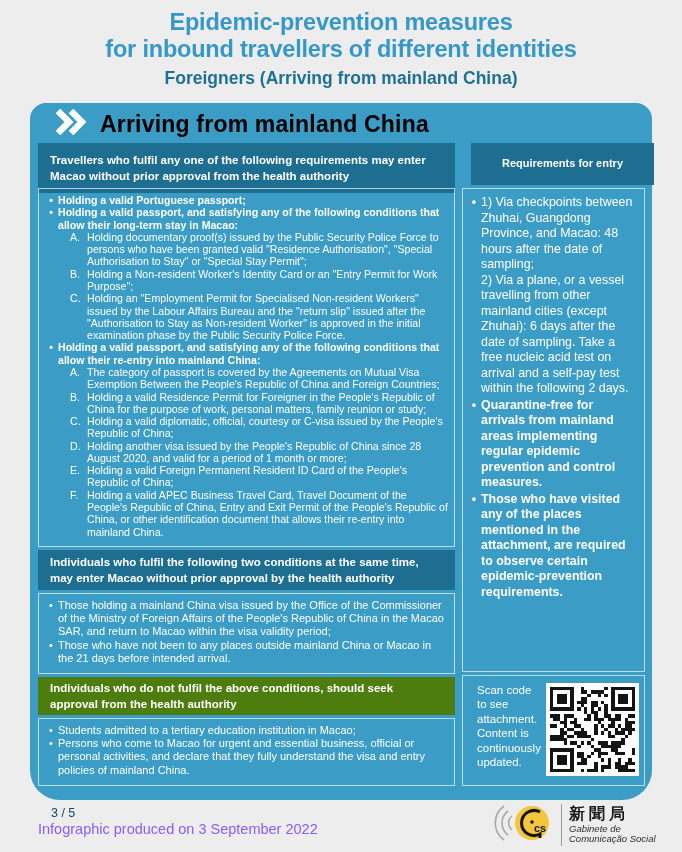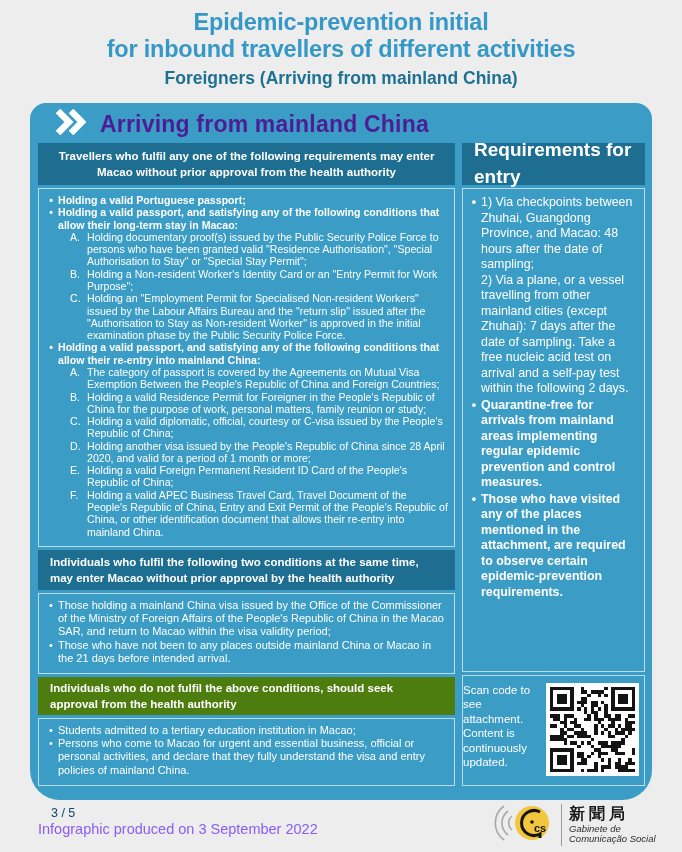--- a/index.html
+++ b/index.html
@@ -23,85 +23,85 @@
   }
   
   .card {
     position:absolute; left:30px; top:103px; width:622px; height:697px;
     background:#3b9dc6; border-radius:16px 16px 30px 30px;
   }
   .banner {
     position:absolute; top:0; left:0; width:100%; height:42px;
     display:flex; align-items:center; padding-left:24px; gap:14px;
   }
-  .banner-title { color:#4c1d95; font-weight:bold; font-size:23px; letter-spacing:0.2px; }
+  .banner-title { color:#000000; font-weight:bold; font-size:23px; letter-spacing:0.2px; }
   
   .sec-header {
     position:absolute; background:#1e6e92; color:#fff; font-weight:bold;
     font-size:11.5px; line-height:1.4; padding:5px 12px;
     display:flex; align-items:center;
   }
   .sec-header.olive { background:#4d7c0f; }
-  .sec-header.centered { justify-content:center; font-size:19px; }
+  .sec-header.centered { justify-content:center; font-size:11px;margin-left:9px; }
   
   .panel {
     position:absolute; border:1px solid rgba(255,255,255,0.65);
     color:#fff; overflow:hidden;
   }
   .left-col   { left:8px;  width:417px; }
   .right-col  { left:432px; width:183px; }
   .panel.leftp  { font-size:10.6px; line-height:1.16; padding:5px 6px 2px 5px; }
   .panel.rightp { font-size:12.4px; line-height:1.25; padding:6px 5px 2px 4px; }
   .li { display:flex; }
   .li .dot { flex:none; width:14px; text-align:center; }
   .li.b { font-weight:bold; }
   .sub { display:flex; padding-left:26px; font-weight:normal; }
   .sub .lbl { flex:none; width:17px; }
   .norm { font-weight:normal; }
   .rightp .li { margin-bottom:1px; }
   
   .qr-panel {
     position:absolute; border:1px solid rgba(255,255,255,0.65);
-    display:flex; padding:7px 5px 5px 0; gap:5px; color:#fff; overflow:hidden;
+    display:flex; padding:7px 5px 5px 14px; gap:5px; color:#fff; overflow:hidden;
   }
   .qr-note { width:80px; font-size:11.5px; line-height:1.25; }
   .qr-box { width:93px; height:93px; background:#fff; padding:4px; flex:none; }
   .qr-box svg { width:100%; height:100%; display:block; }
   
   .page-num { position:absolute; left:51px; top:806px; font-size:12.5px; color:#0c4a6e; }
   .produced { position:absolute; left:38px; top:821px; font-size:14.5px; color:#8b5cf6; }
   .logo { position:absolute; left:490px; top:799px; width:188px; height:52px;
           display:flex; align-items:center; gap:7px; }
   .logo-sep { width:1px; height:42px; background:#9a9a9a; flex:none; }
   .logo-text { display:flex; flex-direction:column; line-height:1.05; }
   .logo-cn { font-size:16px; font-weight:bold; color:#1b1b1b; letter-spacing:4px; margin-bottom:2px; }
   .logo-pt { font-size:9.5px; font-style:italic; color:#2d2d2d; }
 </style>
 </head>
 <body>
 
 <div class="page-title">
-  <div>Epidemic-prevention initial</div>
-  <div>for inbound travellers of different activities</div>
+  <div>Epidemic-prevention measures</div>
+  <div>for inbound travellers of different identities</div>
 </div>
 <div class="page-subtitle">Foreigners (Arriving from mainland China)</div>
 
 <div class="card">
 
   <div class="banner">
     <span>
       <svg width="32" height="26" viewBox="0 0 32 26">
         <path d="M4 2 L15 13 L4 24" stroke="#fff" stroke-width="6.5" fill="none"></path>
         <path d="M17 2 L28 13 L17 24" stroke="#fff" stroke-width="6.5" fill="none"></path>
       </svg>
     </span>
     <span class="banner-title">Arriving from mainland China</span>
   </div>
 
-  <div class="sec-header left-col" style="top:40px;height:42px;text-align:center;">Travellers who fulfil any one of the following requirements may enter Macao without prior approval from the health authority</div>
+  <div class="sec-header left-col" style="top:40px;height:50px;">Travellers who fulfil any one of the following requirements may enter Macao without prior approval from the health authority</div>
 
   <div class="panel leftp left-col" style="top:85px;height:359px;">
     <div class="li b">
         <span class="dot">•</span>
         <div>Holding a valid Portuguese passport;</div>
       </div>
     <div class="li b">
         <span class="dot">•</span>
         <div>Holding a valid passport, and satisfying any of the following conditions that allow their long-term stay in Macao:</div>
       </div>
@@ -128,21 +128,21 @@
     <div class="sub">
         <span class="lbl">B.</span>
         <div>Holding a valid Residence Permit for Foreigner in the People's Republic of China for the purpose of work, personal matters, family reunion or study;</div>
       </div>
     <div class="sub">
         <span class="lbl">C.</span>
         <div>Holding a valid diplomatic, official, courtesy or C-visa issued by the People's Republic of China;</div>
       </div>
     <div class="sub">
         <span class="lbl">D.</span>
-        <div>Holding another visa issued by the People's Republic of China since 28 April 2020, and valid for a period of 1 month or more;</div>
+        <div>Holding another visa issued by the People's Republic of China since 28 August 2020, and valid for a period of 1 month or more;</div>
       </div>
     <div class="sub">
         <span class="lbl">E.</span>
         <div>Holding a valid Foreign Permanent Resident ID Card of the People's Republic of China;</div>
       </div>
     <div class="sub">
         <span class="lbl">F.</span>
         <div>Holding a valid APEC Business Travel Card, Travel Document of the People's Republic of China, Entry and Exit Permit of the People's Republic of China, or other identification document that allows their re-entry into mainland China.</div>
       </div>
   </div>
@@ -173,21 +173,21 @@
       </div>
   </div>
 
   <div class="sec-header centered right-col" style="top:40px;height:42px;">Requirements for entry</div>
 
   <div class="panel rightp right-col" style="top:85px;height:484px;">
     <div class="li b">
         <span class="dot">•</span>
       <div>
         <div class="norm">1) Via checkpoints between Zhuhai, Guangdong Province, and Macao: 48 hours after the date of sampling;</div>
-        <div class="norm">2) Via a plane, or a vessel travelling from other mainland cities (except Zhuhai): 7 days after the date of sampling. Take a free nucleic acid test on arrival and a self-pay test within the following 2 days.</div>
+        <div class="norm">2) Via a plane, or a vessel travelling from other mainland cities (except Zhuhai): 6 days after the date of sampling. Take a free nucleic acid test on arrival and a self-pay test within the following 2 days.</div>
       </div>
     </div>
     <div class="li b">
         <span class="dot">•</span>
         <div>Quarantine-free for arrivals from mainland areas implementing regular epidemic prevention and control measures.</div>
       </div>
     <div class="li b">
         <span class="dot">•</span>
         <div>Those who have visited any of the places mentioned in the attachment, are required to observe certain epidemic-prevention requirements.</div>
       </div>

